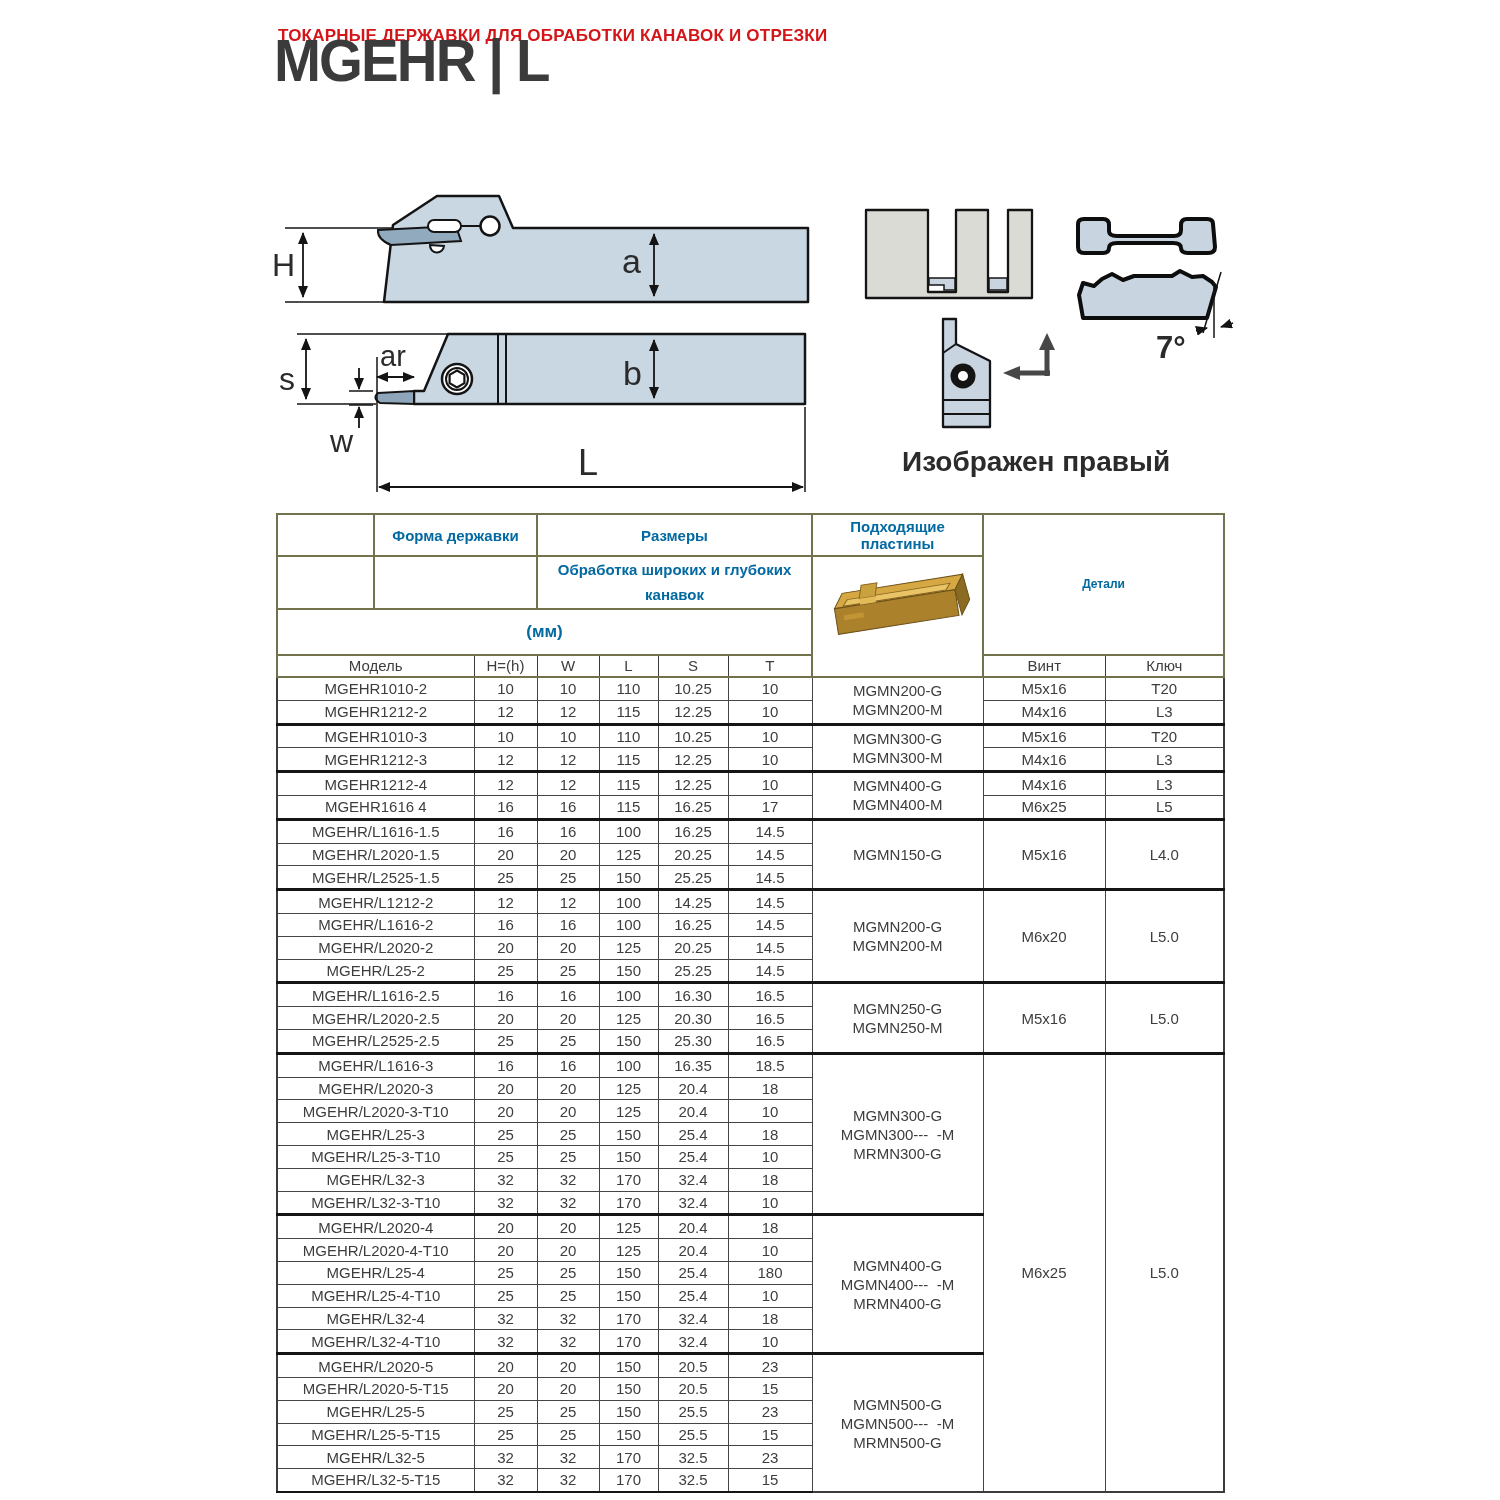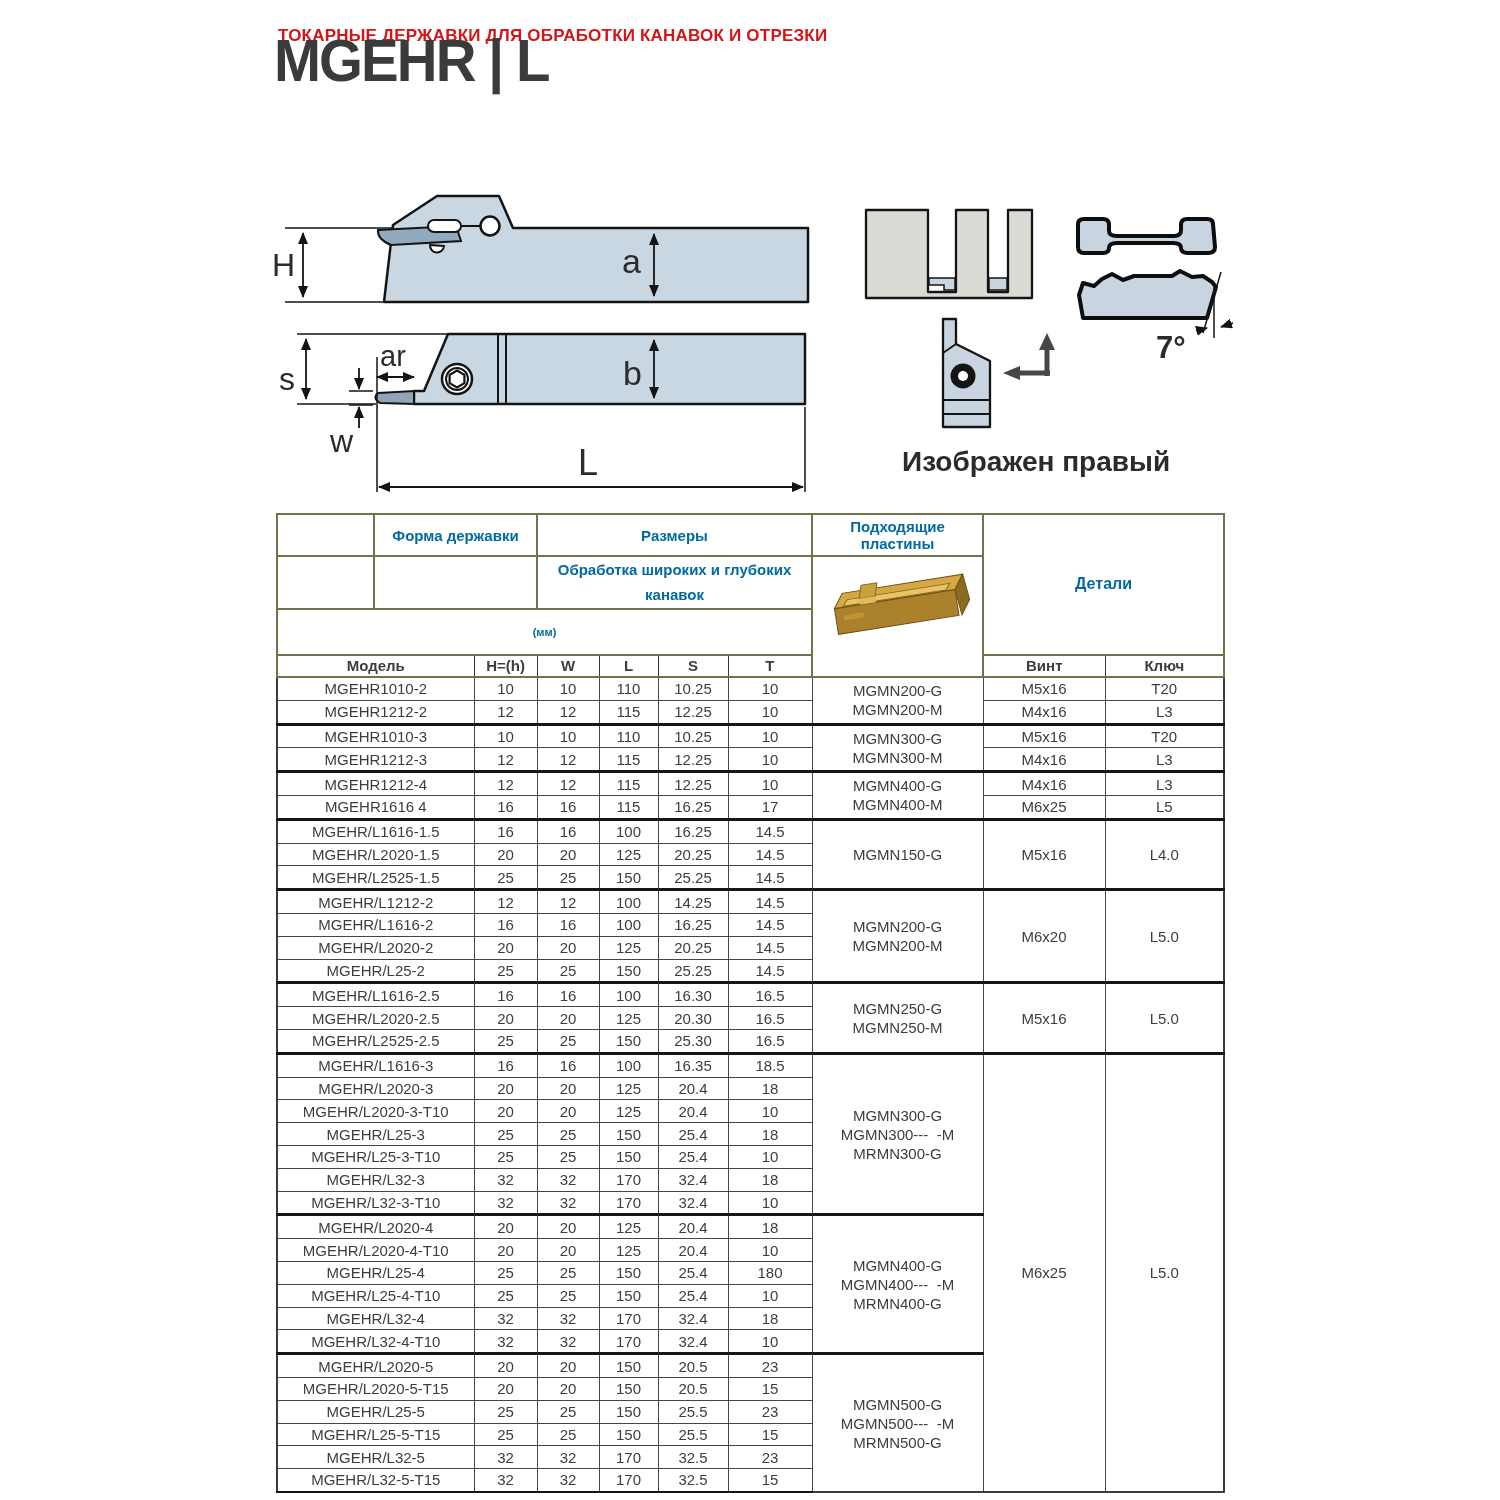--- a/index.html
+++ b/index.html
@@ -18,23 +18,23 @@
 
   
   #spec{left:276px;top:513px;border-collapse:collapse;table-layout:fixed;width:947px;
         font-size:15px;color:#3d3d3d;}
   #spec td{padding:0;text-align:center;vertical-align:middle;overflow:hidden;}
   
   td.ol{border:2px solid #72724c;font-weight:700;color:#0369a1;}
   tr.h1 td{height:40px;}
   tr.h2 td{height:41px;line-height:25px;}
   tr.h3 td{height:43px;}
-  tr.h4 td{height:20px;font-weight:700;margin-left:47px;}
-  td.det{font-size:16px;}
-  td.mm{text-align:right;padding-right:12px;font-size:11px;}
+  tr.h4 td{height:20px;font-weight:400;margin-left:47px;}
+  td.det{font-size:12px;}
+  td.mm{text-align:right;padding-right:12px;font-size:17px;}
   td.photo{vertical-align:middle;}
   
   tr.dr td{border:1.5px solid #454545;height:21.8px;background:#fff;}
   tr.h4 td{border:2px solid #72724c;border-left:1.5px solid #3a3a3a;border-right:1.5px solid #3a3a3a;}
   tr.h4 td:first-child{border-left:2px solid #72724c;}
   tr.h4 td:last-child{border-right:2px solid #72724c;}
   td.model{text-align:left;padding-left:18px;}
   td.plast{line-height:19px;}
   td.tt{border-top:3px solid #151515 !important;}
   #spec{border:2px solid #3c3c3c;}

